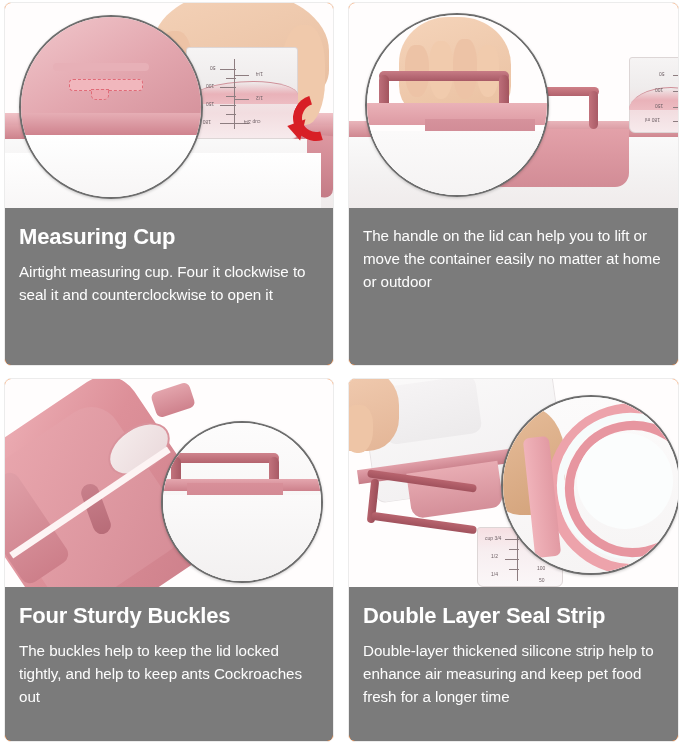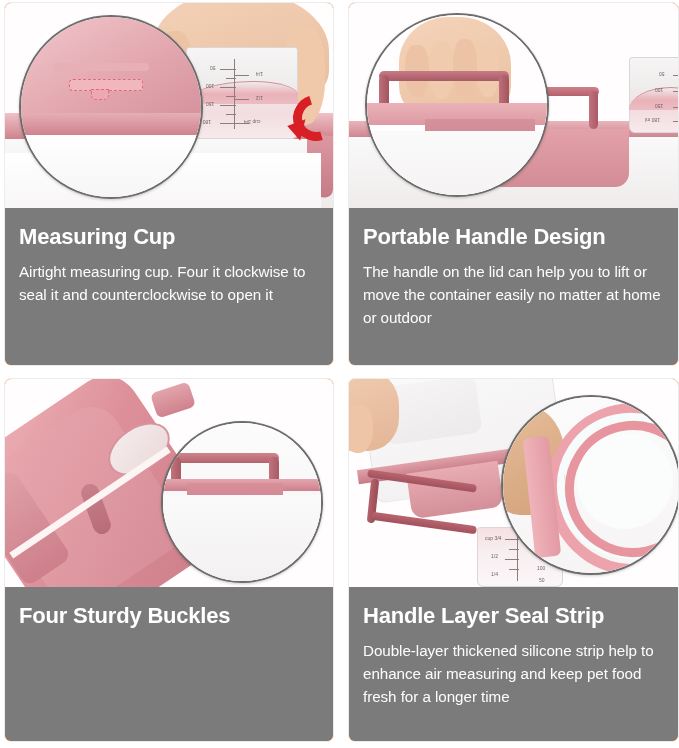--- a/index.html
+++ b/index.html
@@ -195,21 +195,20 @@
           <div style="position:absolute;left:12px;top:60px;width:10px;height:44px;background:linear-gradient(90deg,#bd6f7a,#a3555f);border-radius:5px;"></div>
           <div style="position:absolute;left:132px;top:60px;width:10px;height:44px;background:linear-gradient(90deg,#bd6f7a,#a3555f);border-radius:5px;"></div>
 
           <div style="position:absolute;left:-10px;top:88px;width:210px;height:22px;background:linear-gradient(180deg,#eab2b8,#dd9aa3);"></div>
           <div style="position:absolute;left:58px;top:104px;width:110px;height:44px;background:linear-gradient(180deg,#d6929c,#c57f8a);border-radius:0 0 12px 12px;"></div>
           <div style="position:absolute;left:-10px;top:116px;width:210px;height:74px;background:linear-gradient(180deg,#fbfafa,#f4f2f2);"></div>
         </div>
       </div>
 
       <div class="caption">
-        <p class="title">Portable Handle Design</p>
         <p class="desc">The handle on the lid can help you to lift or move the container easily no matter at home or outdoor</p>
       </div>
     </div>
   </div>
 
   <div class="cell bottom">
     <div class="card">
       <div class="photo" style="background:#fffdfd;">
 
         <div style="position:absolute;left:-14px;top:22px;width:200px;height:210px;
@@ -245,20 +244,21 @@
                       background:linear-gradient(180deg,#e4a6ae,#cd808b);"></div>
           <div style="position:absolute;left:24px;top:60px;width:96px;height:46px;
                       background:linear-gradient(180deg,#d88f99,#c67c88);border-radius:0 0 14px 14px;"></div>
           <div style="position:absolute;left:-8px;top:72px;width:190px;height:90px;
                       background:linear-gradient(180deg,#fbfafa,#f2f0f0);"></div>
         </div>
       </div>
 
       <div class="caption">
         <p class="title">Four Sturdy Buckles</p>
+        <p class="desc">The buckles help to keep the lid locked tightly, and help to keep ants Cockroaches out</p>
       </div>
     </div>
   </div>
 
   <div class="cell right bottom">
     <div class="card">
       <div class="photo" style="background:#fffdfd;">
 
         <div style="position:absolute;left:18px;top:-12px;width:190px;height:122px;
                     background:linear-gradient(170deg,#fbfafa,#f1eff0);
@@ -316,19 +316,19 @@
                       border:9px solid #e796a0;transform:rotate(-12deg);"></div>
           <div style="position:absolute;left:74px;top:36px;width:96px;height:96px;border-radius:50%;
                       background:#fbfdfd;"></div>
           <div style="position:absolute;left:26px;top:40px;width:26px;height:120px;
                       background:linear-gradient(90deg,#f0b3ba,#e29aa3);border-radius:6px;
                       transform:rotate(-6deg);"></div>
         </div>
       </div>
 
       <div class="caption">
-        <p class="title">Handle Layer Seal Strip</p>
+        <p class="title">Double Layer Seal Strip</p>
         <p class="desc">Double-layer thickened silicone strip help to enhance air measuring and keep pet food fresh for a longer time</p>
       </div>
     </div>
   </div>
 
 </div>
 
 </body></html>

